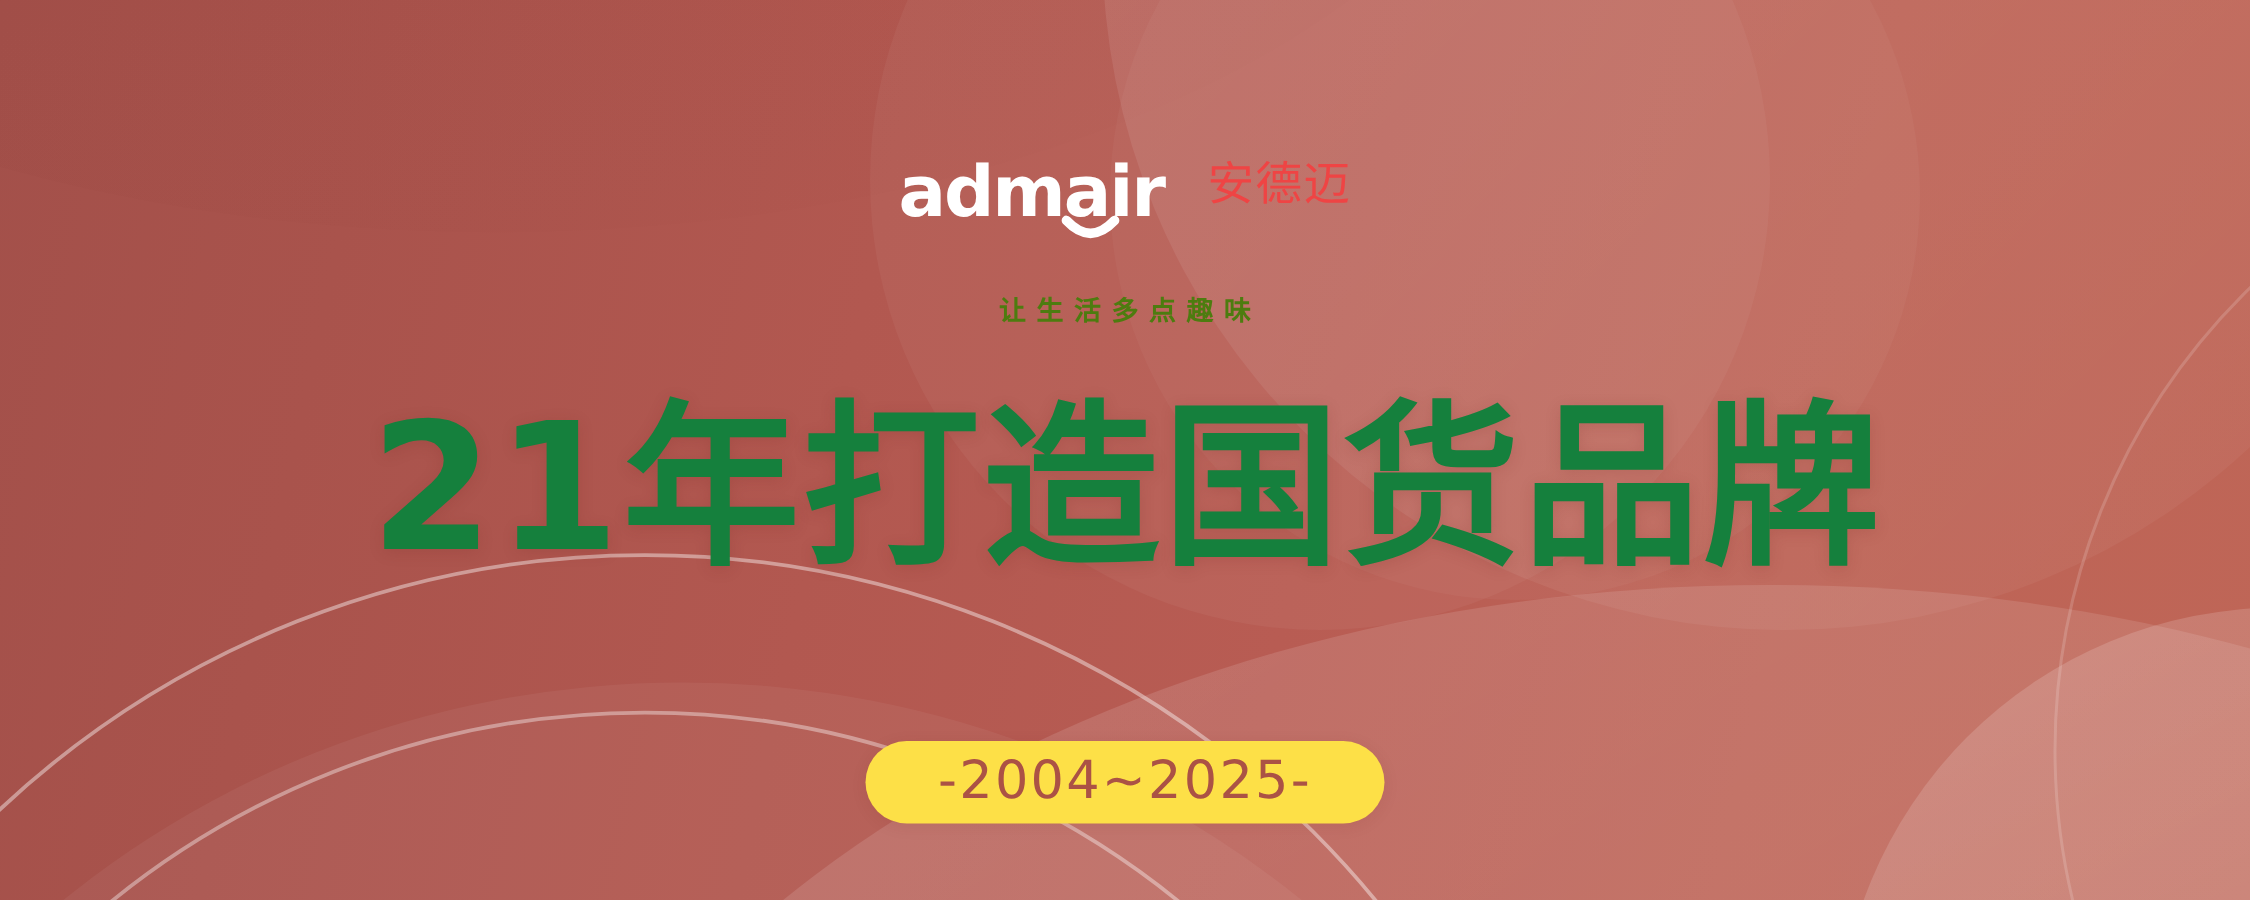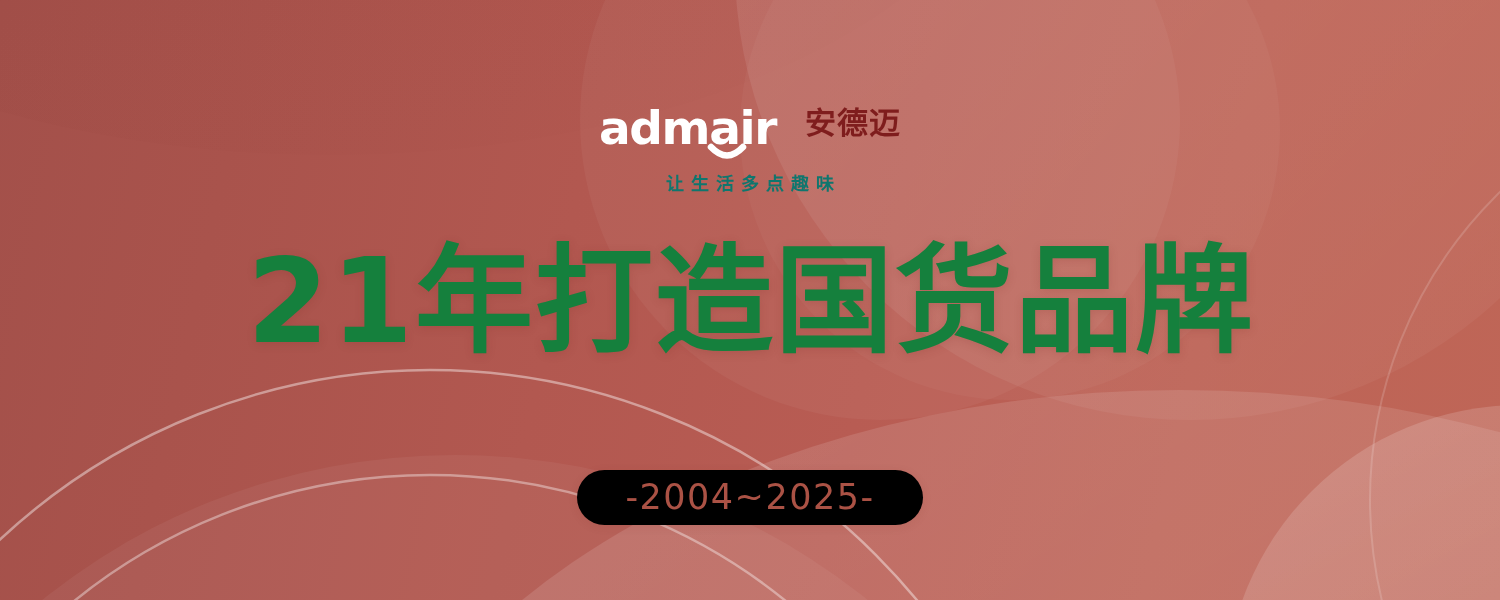--- a/index.html
+++ b/index.html
@@ -64,33 +64,33 @@
     width: 192px;
     height: 62px;
     display: block;
   }
 
   .logo-cn {
     margin-left: 14px;
     margin-top: 7px;
     font-size: 31px;
     line-height: 1;
+    font-weight: 400;
+    color: #ef4444;
+    letter-spacing: 1px;
+    font-family: "DejaVu Sans", "Liberation Sans", sans-serif;
+    white-space: nowrap;
+  }
+
+  .tagline {
+    margin-top: 36px;
+    font-size: 18px;
+    line-height: 1;
     font-weight: 700;
-    color: #7f1d1d;
-    letter-spacing: 1px;
-    font-family: "DejaVu Sans", "Liberation Sans", sans-serif;
-    white-space: nowrap;
-  }
-
-  .tagline {
-    margin-top: 12px;
-    font-size: 18px;
-    line-height: 1;
-    font-weight: 700;
-    color: #0f766e;
+    color: #4d7c0f;
     letter-spacing: 7px;
     text-indent: 7px;
     font-family: "DejaVu Sans", "Liberation Sans", sans-serif;
     white-space: nowrap;
   }
 
   .headline {
     margin-top: 49px;
     font-size: 118px;
     line-height: 1;
@@ -102,21 +102,21 @@
     font-family: "DejaVu Sans", "Liberation Sans", sans-serif;
     text-shadow: 0 2px 10px rgba(120, 40, 34, 0.18);
   }
 
   .date-pill {
     margin-top: 31px;
     height: 55px;
     min-width: 346px;
     padding: 0 34px;
     border-radius: 28px;
-    background: #000000;
+    background: #fde047;
     display: flex;
     align-items: center;
     justify-content: center;
     box-shadow: 0 2px 10px rgba(120, 40, 34, 0.10);
   }
 
   .date-pill-text {
     font-size: 35px;
     line-height: 1;
     font-weight: 400;

